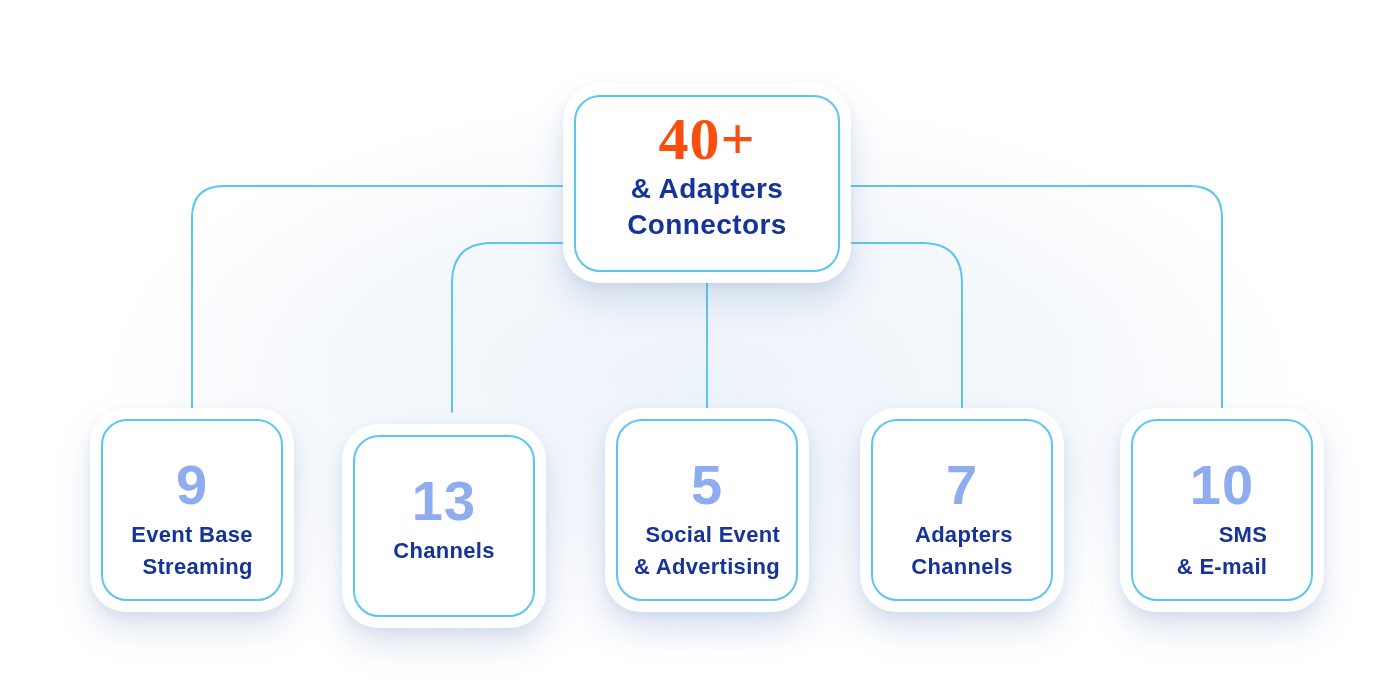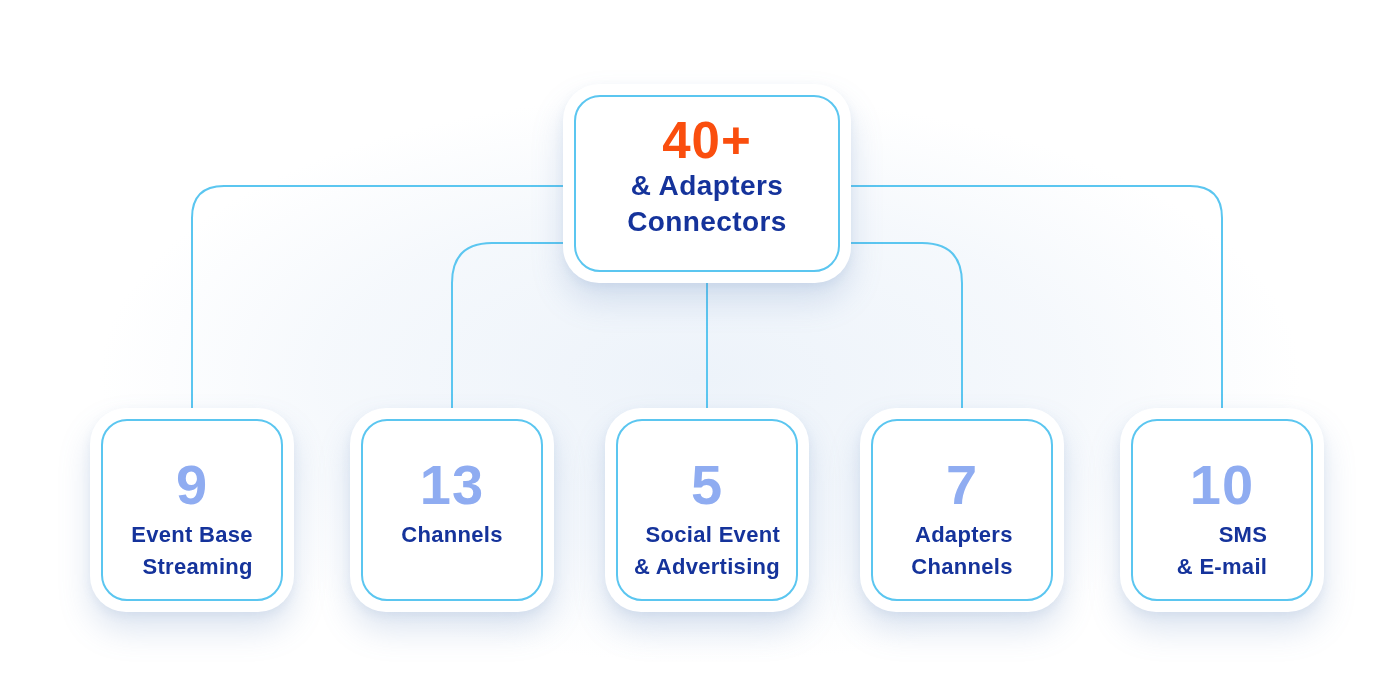--- a/index.html
+++ b/index.html
@@ -30,30 +30,31 @@
     position:absolute;inset:11px;
     border:2px solid var(--card-border,#5BC6F0);
     border-radius:26px;
     display:flex;flex-direction:column;align-items:center;
     text-align:center;
     box-sizing:border-box;
   }
   .root-card{left:563px;top:84px;width:288px;height:199px;}
   .child-card{top:408px;width:204px;height:204px;}
   .child-1{left:90px;}
-  .child-2{left:350px;}
+  .child-2{left:342px;margin-top:16px;}
   .child-3{left:605px;}
   .child-4{left:860px;}
   .child-5{left:1120px;}
 
   .root-card .node-value{
-    margin-top:18px;
-    font-size:51px;font-weight:700;line-height:1;
+    margin-top:12px;
+    font-size:60px;font-weight:700;line-height:1;
     color:var(--orange,#FA4E0E);
     letter-spacing:1px;
+    font-family:Liberation Serif, serif;
   }
   .root-card .node-label{
     margin-top:2px;
     font-size:28px;font-weight:700;line-height:1.3;
     color:var(--navy,#15339B);
     letter-spacing:.4px;
   }
   .child-card .node-value{
     margin-top:36px;
     font-size:56px;font-weight:700;line-height:1;

